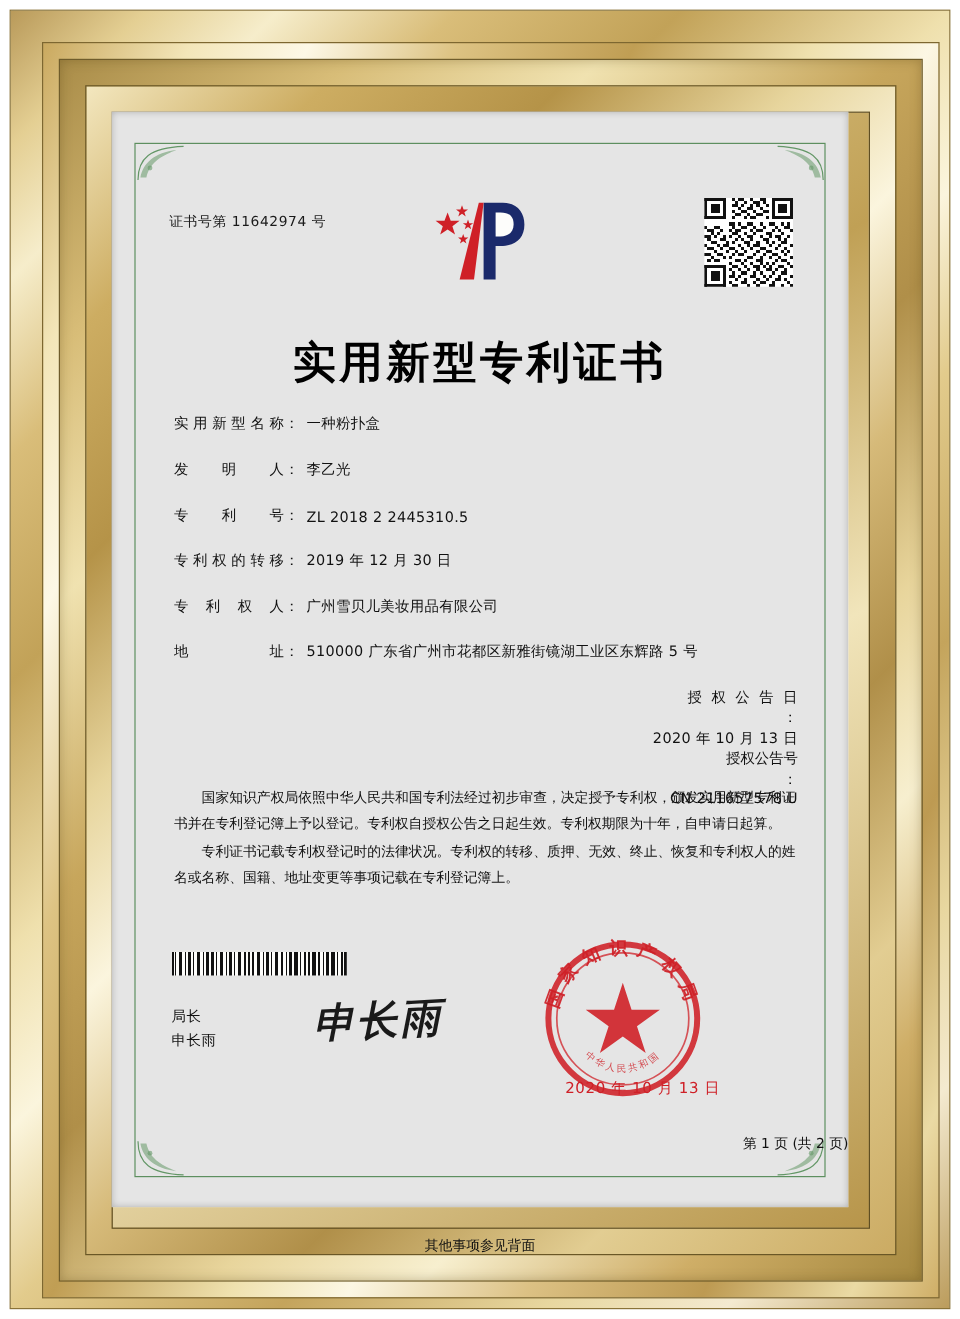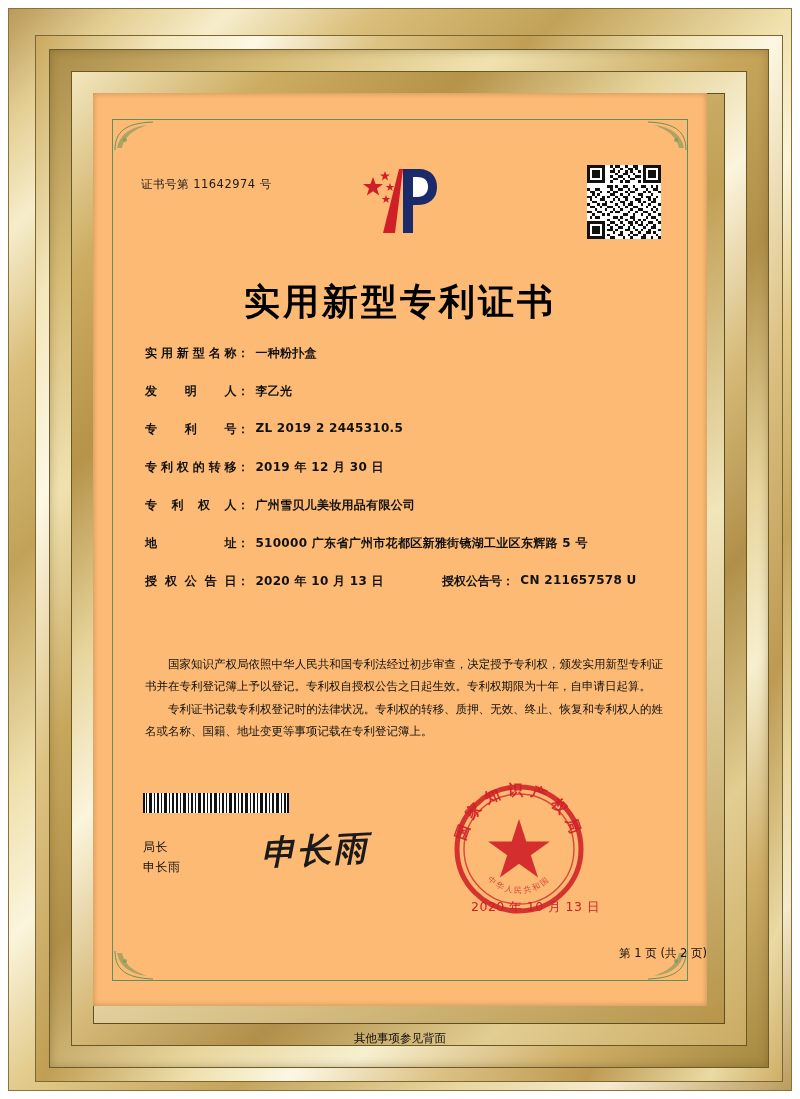--- a/index.html
+++ b/index.html
@@ -69,21 +69,21 @@
     box-sizing: border-box;
     border: 1px solid #5f4e22;
     background: linear-gradient(150deg,#e9d7a0 0%, #c0a055 35%, #f1e5bb 60%, #b7954a 100%);
   }
 
   
   .paper {
     position: absolute;
     left: 93px; top: 93px;
     width: 614px; height: 913px;
-    background: #fdba74;
+    background: #e5e5e5;
     box-shadow: 0 0 6px rgba(0,0,0,.25) inset;
   }
   .paper-border {
     position: absolute;
     left: 19px; top: 26px;
     width: 576px; height: 862px;
     box-sizing: border-box;
     border: 1px solid #5d8f5f;
   }
   .corner-orn {
@@ -129,40 +129,40 @@
   }
   .fields {
     position: absolute;
     left: 52px; top: 252px;
     width: 520px;
     font-size: 12px;
     color: #111;
   }
   .field-row {
     display: flex;
-    align-items: flex-start;
+    align-items: flex-end;
     margin-bottom: 21px;
-    font-weight: bold;
   }
   .field-label {
     white-space: nowrap;
     letter-spacing: .4px;
   }
   .field-label.spread {
     display: inline-block;
     width: 92px;
     text-align: justify;
     text-align-last: justify;
   }
   .field-value {
     margin-left: 6px;
     letter-spacing: .3px;
   }
   .field-row.dual {
     justify-content: flex-start;
+    flex-direction: column;
   }
   .field-secondary {
     margin-left: 58px;
     white-space: nowrap;
   }
   .paragraphs {
     position: absolute;
     left: 52px; top: 560px;
     width: 518px;
     font-size: 11.5px;
@@ -490,21 +490,21 @@
 
       <div class="field-row">
         <span class="field-label spread">发 明 人</span>
         <span class="field-label">：</span>
         <span class="field-value">李乙光</span>
       </div>
 
       <div class="field-row">
         <span class="field-label spread">专 利 号</span>
         <span class="field-label">：</span>
-        <span class="field-value">ZL 2019 2 2445310.5</span>
+        <span class="field-value">ZL 2018 2 2445310.5</span>
       </div>
 
       <div class="field-row">
         <span class="field-label spread">专利权的转移</span>
         <span class="field-label">：</span>
         <span class="field-value">2019 年 12 月 30 日</span>
       </div>
 
       <div class="field-row">
         <span class="field-label spread">专 利 权 人</span>

